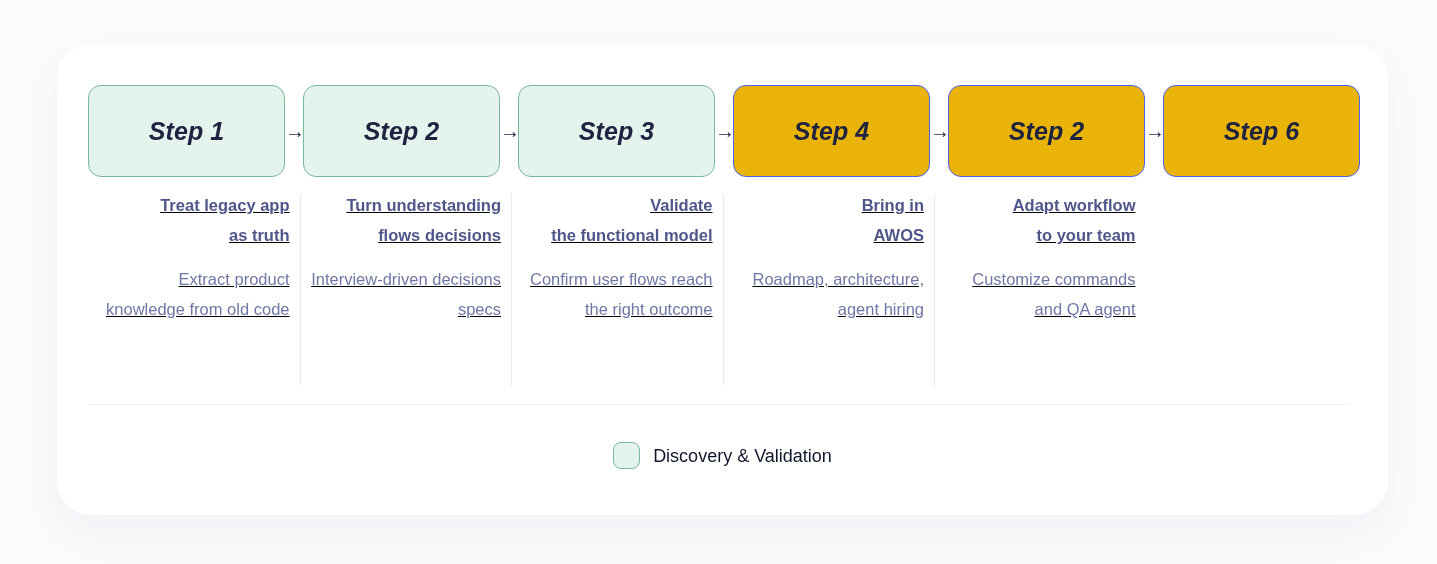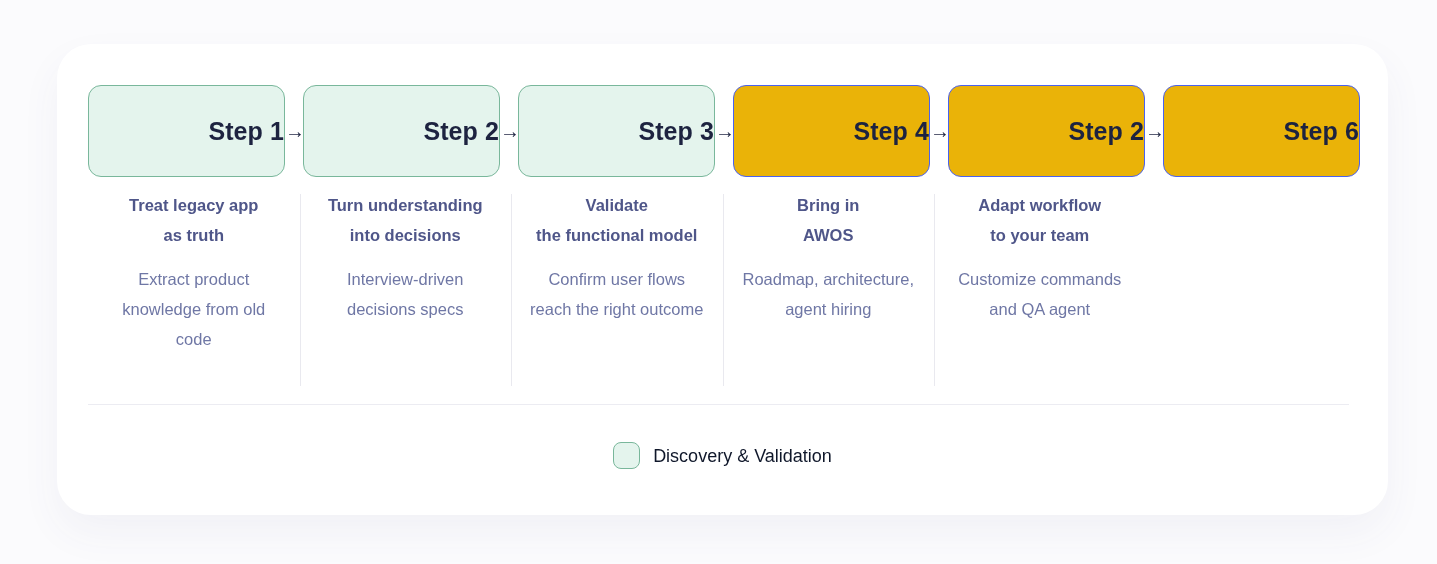--- a/index.html
+++ b/index.html
@@ -49,22 +49,23 @@
     align-items: stretch;
     width: 197px;
     flex: 0 0 197px;
   }
 
   .step-card {
     height: 92px;
     border-radius: 13px;
     display: flex;
     align-items: center;
-    justify-content: flex-end;
-    box-sizing: border-box;
+    justify-content: center;
+    box-sizing: border-box;
+    font-style: italic;
   }
 
   .step-card.green {
     background: #e4f4ed;
     border: 1.4px solid #79b79b;
   }
 
   .step-card.blue {
     background: #eab308;
     border: 1.8px solid #4a62f0;
@@ -96,22 +97,23 @@
     width: 1269px;
     display: flex;
     align-items: flex-start;
   }
 
   .desc-col {
     width: 211.5px;
     flex: 0 0 211.5px;
     padding: 0 10px;
     box-sizing: border-box;
-    text-align: center;
+    text-align: right;
     position: relative;
+    text-decoration: underline;
   }
 
   .desc-col + .desc-col::before {
     content: "";
     position: absolute;
     left: 0;
     top: 4px;
     width: 1px;
     height: 192px;
     background: #e9e9ef;
@@ -124,21 +126,21 @@
     line-height: 1.82;
     margin: 0 0 14px 0;
     white-space: pre-line;
   }
 
   .desc-body {
     font-size: 16.5px;
     font-weight: normal;
     color: #6f77a5;
     line-height: 1.82;
-    margin: 8px;
+    margin: 0;
   }
 
   
   .hr {
     position: absolute;
     left: 31px;
     top: 360px;
     width: 1261px;
     height: 1px;
     background: #ececf2;
@@ -239,21 +241,21 @@
     <div class="desc-row">
 
       <div class="desc-col">
         <p class="desc-title">Treat legacy app
 as truth</p>
         <p class="desc-body">Extract product knowledge from old code</p>
       </div>
 
       <div class="desc-col">
         <p class="desc-title">Turn understanding
-into decisions</p>
+flows decisions</p>
         <p class="desc-body">Interview-driven decisions specs</p>
       </div>
 
       <div class="desc-col">
         <p class="desc-title">Validate
 the functional model</p>
         <p class="desc-body">Confirm user flows reach the right outcome</p>
       </div>
 
       <div class="desc-col">

